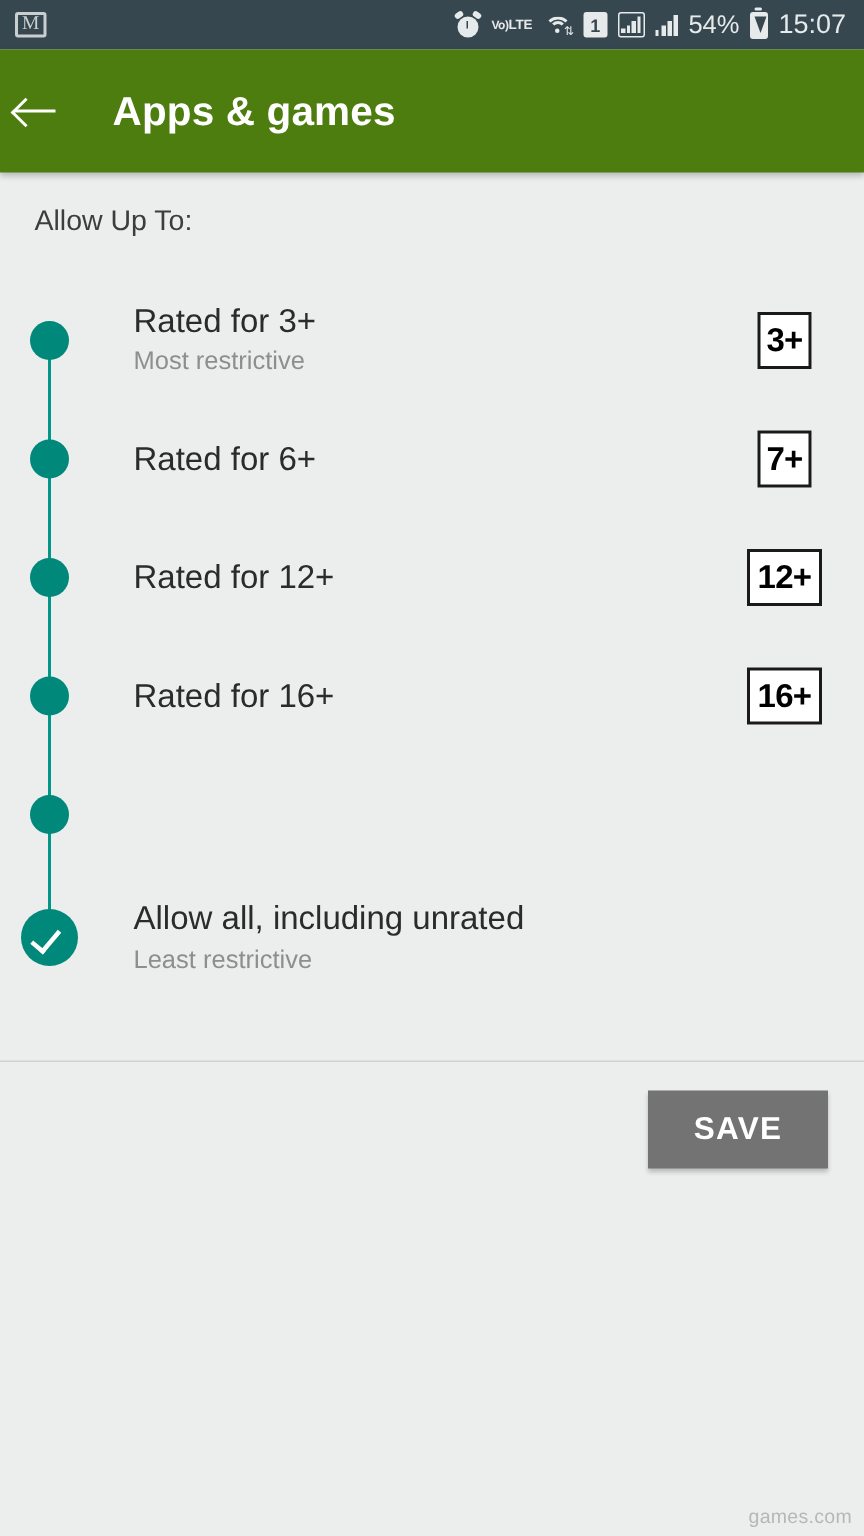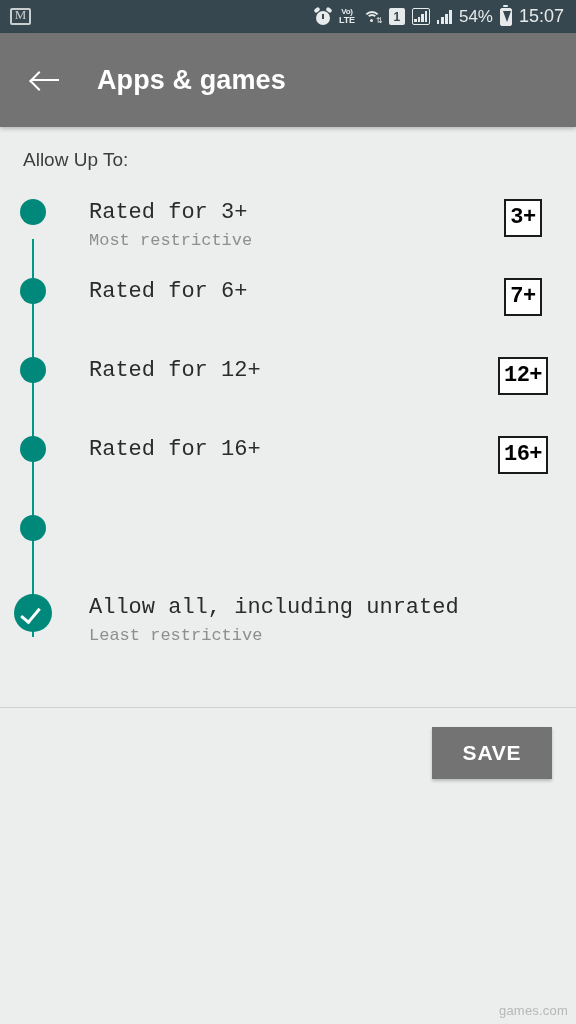--- a/index.html
+++ b/index.html
@@ -78,21 +78,21 @@
   .alarm-icon .ear-l, .alarm-icon .ear-r {
     position: absolute; top: 0px;
     width: 6px; height: 4px;
     background: #e7eaeb;
     border-radius: 2px;
   }
   .alarm-icon .ear-l { left: -1px; transform: rotate(-35deg); }
   .alarm-icon .ear-r { left: 11px; transform: rotate(35deg); }
 
   .volte-icon {
-    display: flex; flex-direction: column;
+    display: flex; flex-direction: row;
     align-items: center; justify-content: center;
     line-height: 1;
     color: #e7eaeb;
     font-weight: bold;
   }
   .volte-icon .top { font-size: 8px; letter-spacing: -0.3px; }
   .volte-icon .bot { font-size: 9px; letter-spacing: -0.2px; }
 
   .wifi-icon { position: relative; width: 20px; height: 16px; display: block; }
   .wifi-icon .arc {
@@ -175,25 +175,24 @@
     border-left: 4px solid transparent;
     border-right: 4px solid transparent;
     border-top: 11px solid #37474f;
   }
 
   .clock { font-size: 18px; letter-spacing: 0px; }
 
   
   .app-bar {
     position: relative;
-    height: 94px;
-    background: #737373;
-    display: flex;
-    align-items: center;
-    padding-left: 22px;
+    height: 82px;
+    background: #4d7c0f;
+    display: flex;
+    align-items: center;
     box-shadow: 0 2px 4px rgba(0,0,0,0.22);
     z-index: 5;
   }
   .back-btn {
     width: 46px; height: 46px;
     display: flex; align-items: center; justify-content: center;
     cursor: pointer;
   }
   .back-arrow { position: relative; width: 28px; height: 20px; display: block; }
   .back-arrow::before {
@@ -246,25 +245,24 @@
     left: 32px;
     top: 232px;
     width: 2.4px;
     background: #009688;
     z-index: 0;
   }
 
   .rating-row {
     position: relative;
     display: flex;
-    align-items: flex-start;
+    align-items: center;
     height: 79px;
     cursor: pointer;
     z-index: 1;
-    font-family: Liberation Mono, monospace;
   }
   .rating-row.last { height: 86px; }
 
   .marker-cell {
     width: 66px;
     flex: 0 0 66px;
     display: flex;
     align-items: center;
     justify-content: center;
     position: relative;

